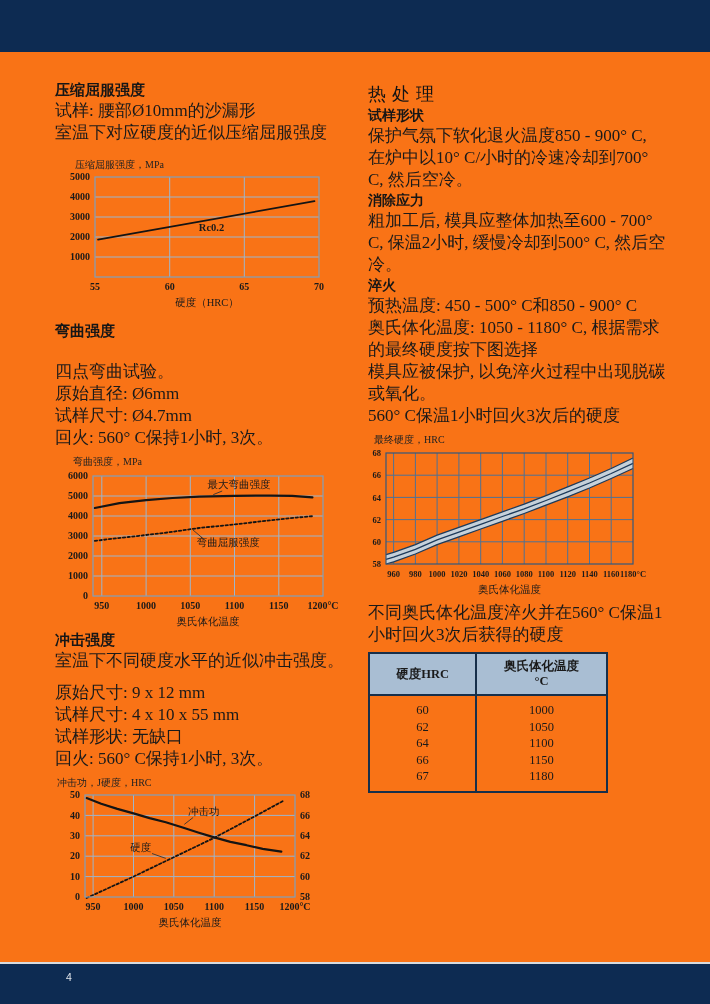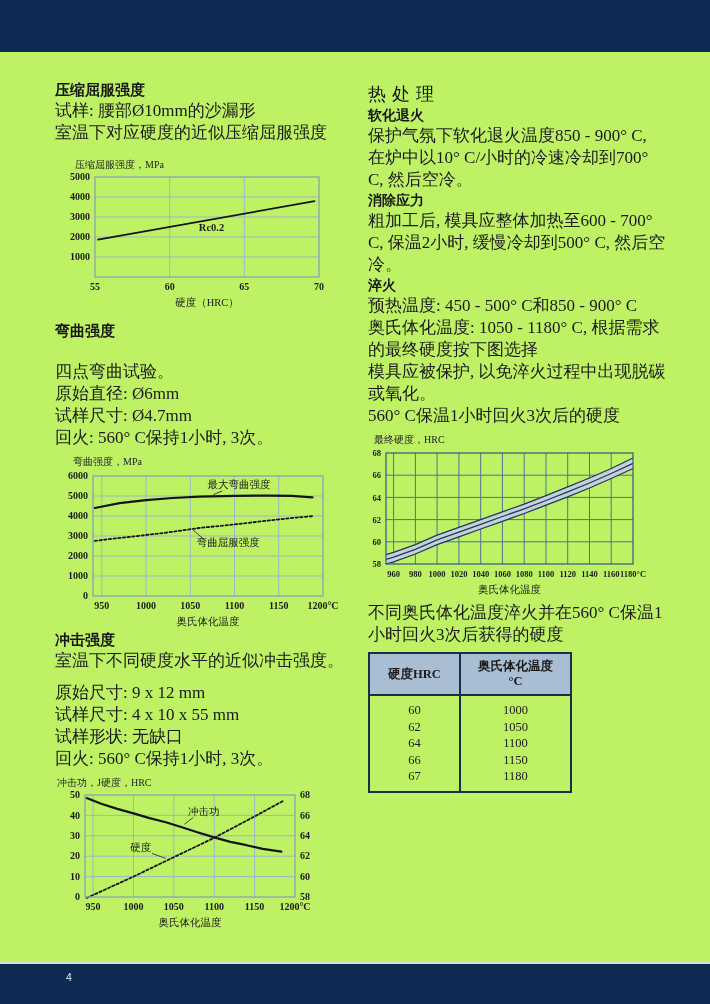--- a/index.html
+++ b/index.html
@@ -1,37 +1,37 @@
 <!DOCTYPE html>
 <html><head>
 <meta charset="utf-8">
 <style>
   html,body{margin:0;padding:0;background:#fff;}
-  .page{position:relative;width:710px;height:1004px;background:#bef264;overflow:hidden;
+  .page{position:relative;width:710px;height:1004px;background:#f97316;overflow:hidden;
         font-family:"Liberation Serif",serif;color:#1a1a1a;}
   .topbar{position:absolute;top:0;left:0;width:710px;height:52px;background:#0d2b52;}
   .footer{position:absolute;bottom:0;left:0;width:710px;height:42px;background:#0d2b52;
           border-top:2px solid #d8dbde;box-sizing:border-box;}
   .pagenum{position:absolute;left:66px;top:7px;color:#e3e7ec;font-size:10.5px;
            font-family:"Liberation Sans",sans-serif;}
   .col-left{position:absolute;left:55px;top:52px;width:296px;padding-top:28px;}
   .col-right{position:absolute;left:368px;top:52px;width:298px;padding-top:30px;}
   h1.main{font-size:18px;font-weight:normal;letter-spacing:6px;margin:0;color:#141414;}
   h2.sec{font-family:"Liberation Sans",sans-serif;font-size:15px;font-weight:bold;
          margin:0;color:#161616;line-height:20px;}
   h3.sub{font-family:"Liberation Sans",sans-serif;font-size:14px;font-weight:bold;
          margin:0;color:#161616;line-height:19px;}
   p.body{font-size:17px;line-height:22px;margin:0;}
   .mt4{margin-top:20px;}.mt6{margin-top:6px;}.mt10{margin-top:10px;}
   .mt14{margin-top:14px;}.mt16{margin-top:16px;}.mt20{margin-top:20px;}
   .mt26{margin-top:26px;}.mt40{margin-top:40px;}
   .chart-toplabel{font-size:10px;line-height:13px;color:#222;}
   .toplabel-row{display:flex;padding:0 28px 0 2px;}
   svg.chart{display:block;}
-  table.hrc{border-collapse:collapse;width:204px;margin-top:6px;
+  table.hrc{border-collapse:collapse;width:240px;margin-top:6px;
             border:2px solid #172f4a;font-size:12.5px;text-align:center;}
   table.hrc th{background:#a9bed3;border:2px solid #172f4a;font-weight:bold;
                padding:5px 4px;font-size:12.5px;line-height:15px;}
   table.hrc td{border-left:2px solid #172f4a;border-right:2px solid #172f4a;
                padding:0 4px;line-height:16.5px;}
   table.hrc tbody tr:first-child td{padding-top:6px;}
   table.hrc tbody tr:last-child td{padding-bottom:6px;}
 </style>
 </head>
 <body>
@@ -162,21 +162,21 @@
           <text x="148.7" y="26.0" text-anchor="middle" font-size="10.5">冲击功</text>
           <line x1="97.0" y1="64.5" x2="110.8" y2="69.4" stroke="#333" stroke-width="0.9"></line>
           <text x="85.7" y="61.9" text-anchor="middle" font-size="10.5">硬度</text>
         </g>
       </svg>
   </div>
 
   <div class="col-right">
     <h1 class="main">热处理</h1>
 
-    <h3 class="sub mt16">软化退火</h3>
+    <h3 class="sub mt16">试样形状</h3>
     <p class="body mt6">保护气氛下软化退火温度850 - 900° C, 在炉中以10° C/小时的冷速冷却到700° C, 然后空冷。</p>
 
     <h3 class="sub mt26">消除应力</h3>
     <p class="body mt10">粗加工后, 模具应整体加热至600 - 700° C, 保温2小时, 缓慢冷却到500° C, 然后空冷。</p>
 
     <h3 class="sub mt40">淬火</h3>
     <p class="body mt6">预热温度: 450 - 500° C和850 - 900° C</p>
     <p class="body">奥氏体化温度: 1050 - 1180° C, 根据需求的最终硬度按下图选择</p>
     <p class="body mt14">模具应被保护, 以免淬火过程中出现脱碳或氧化。</p>
 

